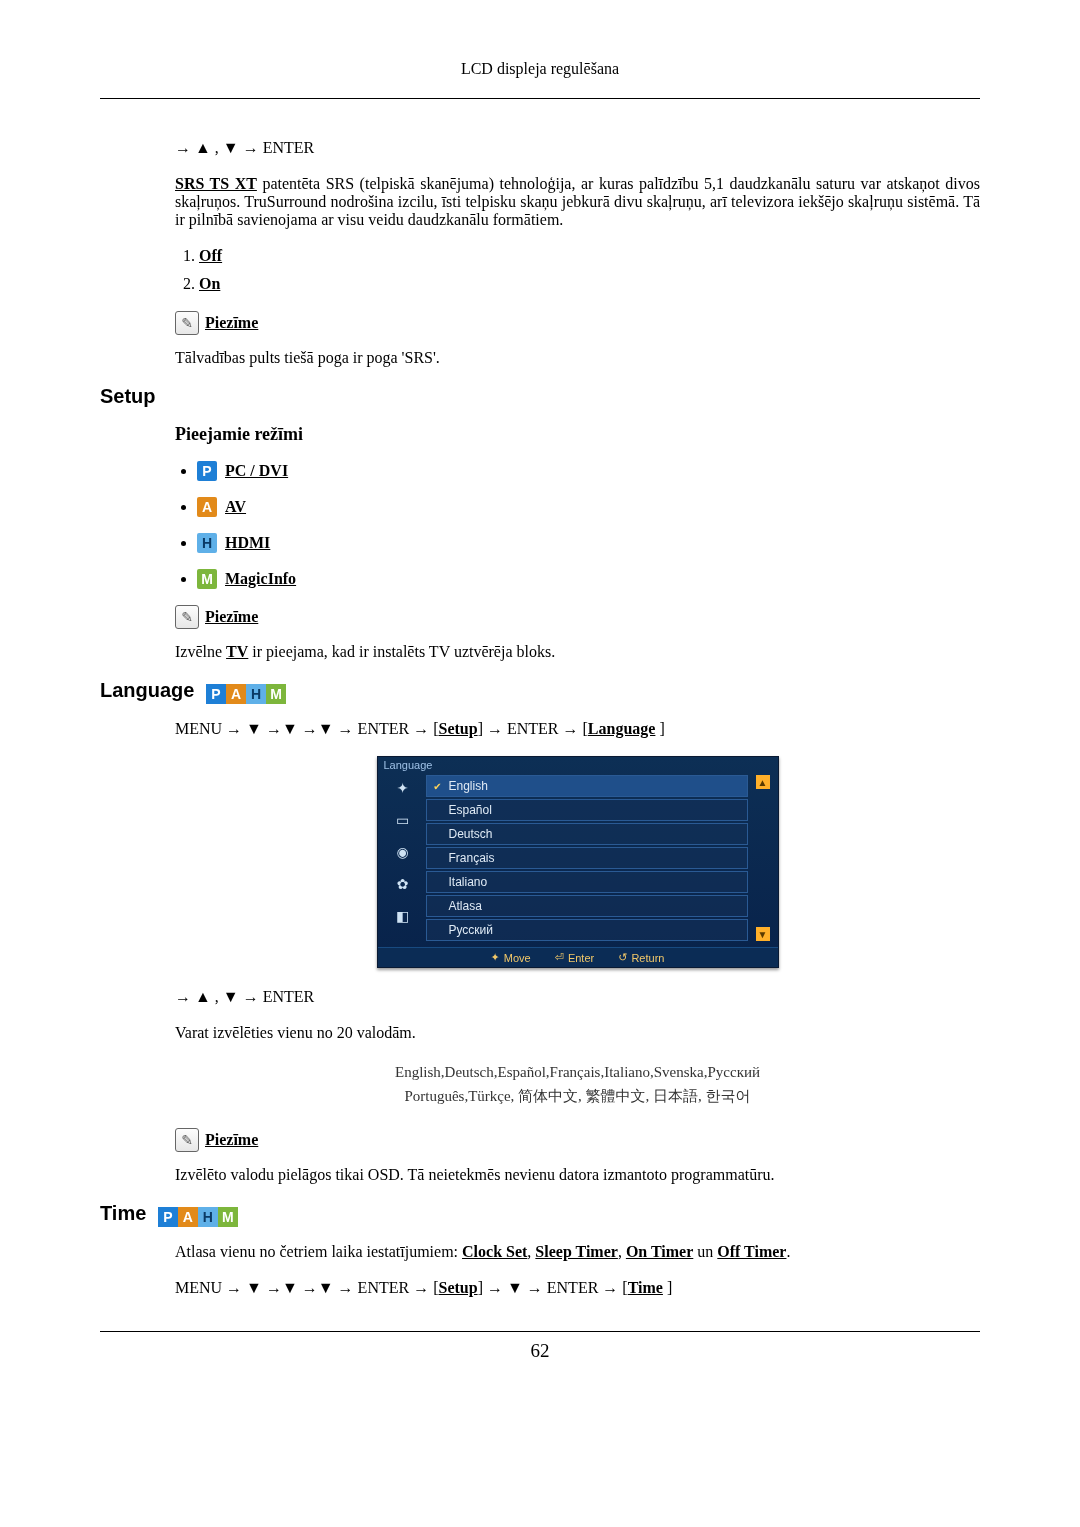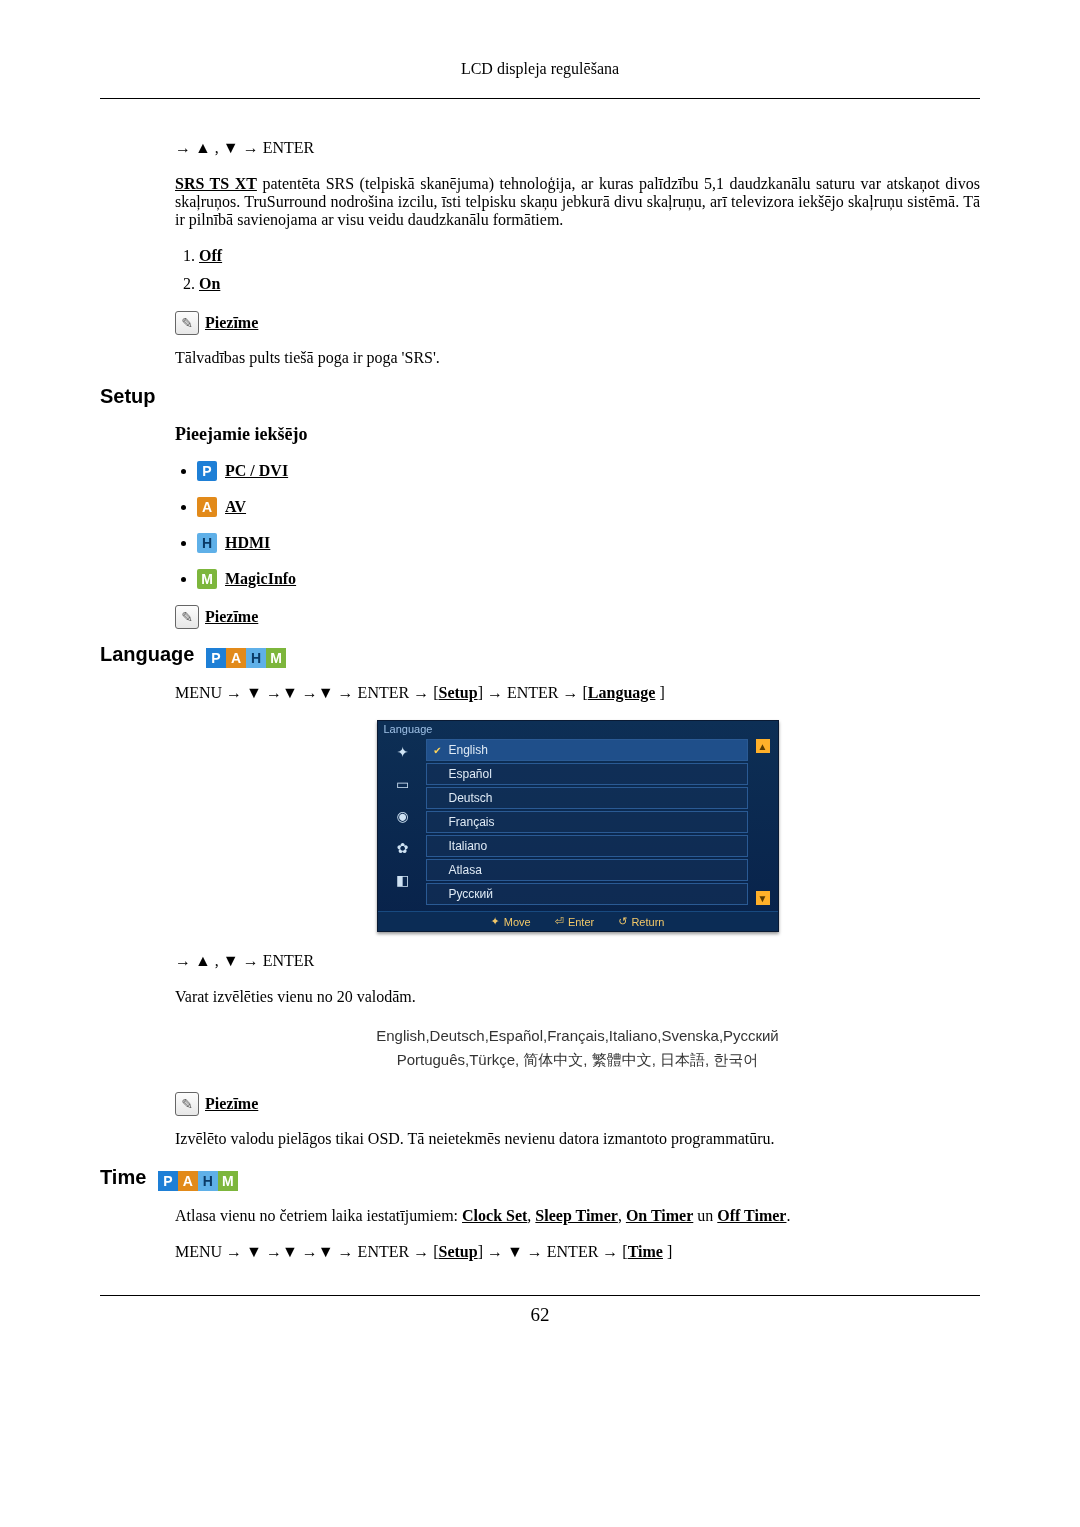--- a/index.html
+++ b/index.html
@@ -197,21 +197,21 @@
     color: #f2c869;
     font-size: 11px;
     display: flex;
     gap: 24px;
     justify-content: center;
     border-top: 1px solid #184a80;
   }
   .osd-footer span { display: inline-flex; align-items: center; gap: 4px; }
   .subtext-box {
     text-align: center;
-    font-family: Liberation Sans, sans-serif;
+    font-family: Liberation Serif, serif;
     font-size: 15px;
     color: #333;
     margin: 0 0 20px 0;
     line-height: 1.6;
   }
   .footer-rule {
     border: none;
     border-top: 1px solid #000;
     margin: 34px 0 8px 0;
   }
@@ -240,21 +240,21 @@
   </ol>
 
   <div class="note-row">
     <span class="note-icon">✎</span>
     <span class="bold">Piezīme</span>
   </div>
   <p class="para">Tālvadības pults tiešā poga ir poga 'SRS'.</p>
 
   <h2 class="section">Setup</h2>
 
-  <h3 class="subsection">Pieejamie iekšējo</h3>
+  <h3 class="subsection">Pieejamie režīmi</h3>
 
   <ul class="modes">
     <li><span class="mode-item">
           <span class="mode-badge badge-p">P</span>
           <span class="bold">PC / DVI</span>
         </span></li>
     <li><span class="mode-item">
           <span class="mode-badge badge-a">A</span>
           <span class="bold">AV</span>
         </span></li>
@@ -265,20 +265,23 @@
     <li><span class="mode-item">
           <span class="mode-badge badge-m">M</span>
           <span class="bold">MagicInfo</span>
         </span></li>
   </ul>
 
   <div class="note-row">
     <span class="note-icon">✎</span>
     <span class="bold">Piezīme</span>
   </div>
+  <p class="para">
+    <span>Izvēlne </span><span class="bold">TV</span><span> ir pieejama, kad ir instalēts TV uztvērēja bloks.</span>
+  </p>
 
   <h2 class="section">
     <span>Language</span>
     <span class="h2-badges">
       <span class="mode-badge badge-p">P</span>
       <span class="mode-badge badge-a">A</span>
       <span class="mode-badge badge-h">H</span>
       <span class="mode-badge badge-m">M</span>
     </span>
   </h2>

